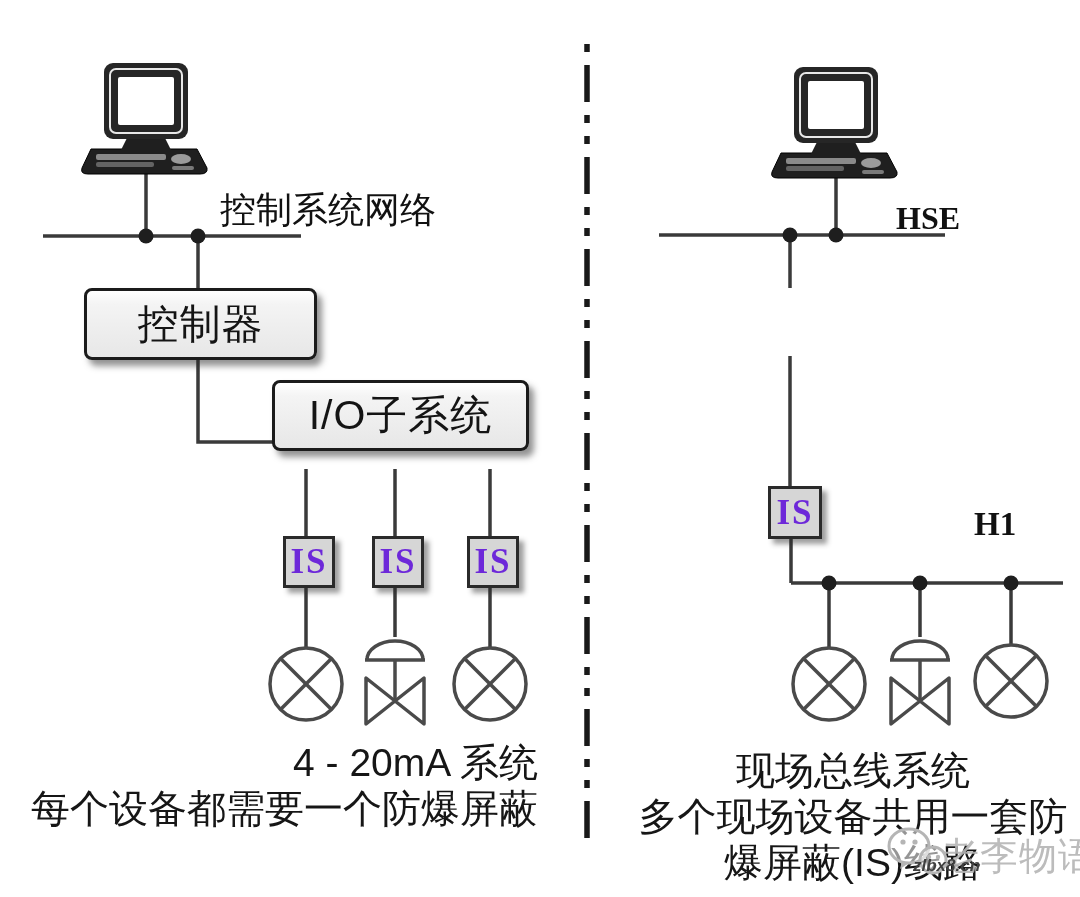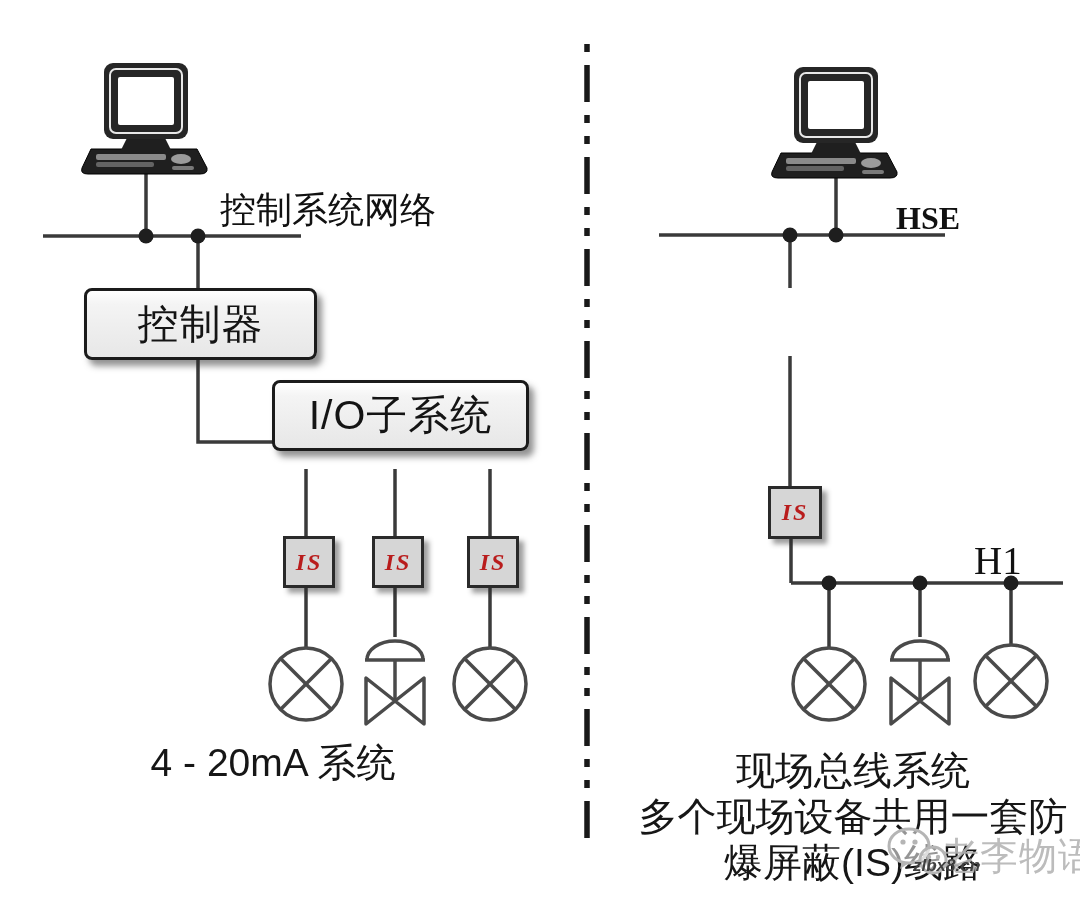--- a/index.html
+++ b/index.html
@@ -16,32 +16,32 @@
     font-size:41px;color:#141414;letter-spacing:1px;
   }
   .box-controller{left:84px;top:288px;width:227px;height:66px;}
   .box-io{left:272px;top:380px;width:251px;height:65px;}
   .box-linking{left:646px;top:287px;width:281px;height:70px;}
   .isbox{
     position:absolute;width:46px;height:46px;background:#d6d6d6;
     border:3px solid #2a2a2a;box-shadow:5px 5px 5px rgba(40,40,40,0.45);
     display:flex;align-items:center;justify-content:center;
     font-family:"Liberation Serif","DejaVu Serif",serif;font-weight:bold;
-    font-size:24px;color:#b91c1c;letter-spacing:2px;font-style:italic;
+    font-size:35px;color:#6d28d9;letter-spacing:2px;
   }
   .is1{left:283px;top:536px;}
   .is2{left:372px;top:536px;}
   .is3{left:467px;top:536px;}
   .is-right{left:768px;top:486px;width:48px;height:47px;}
   .label{position:absolute;color:#111;white-space:nowrap;margin-left:48px;}
   .net-label{left:172px;top:186px;font-size:36px;}
   .hse-label{left:848px;top:200px;font-family:"Liberation Serif","DejaVu Serif",serif;font-weight:bold;font-size:32px;}
-  .h1-label{left:926px;top:538px;font-family:"Liberation Serif","DejaVu Serif",serif;font-weight:normal;font-size:39px;}
+  .h1-label{left:926px;top:506px;font-family:"Liberation Serif","DejaVu Serif",serif;font-weight:bold;font-size:33px;}
   .caption{position:absolute;text-align:center;color:#161616;font-size:39px;line-height:46px;}
-  .caption-left{left:8px;top:740px;width:530px;}
+  .caption-left{left:8px;top:740px;width:530px;text-align:right;}
   .caption-right{left:616px;top:748px;width:474px;}
   .caption div{white-space:nowrap;}
   .wm-text{
     position:absolute;left:941px;top:831px;font-size:38px;color:#b5b5b5;
     opacity:.9;white-space:nowrap;letter-spacing:1px;
   }
   .wm-url{
     position:absolute;left:893px;top:856px;font-size:17px;font-weight:bold;
     font-style:italic;color:#404040;white-space:nowrap;margin-left:20px;
   }
@@ -128,20 +128,21 @@
   <div class="isbox is1">IS</div>
   <div class="isbox is2">IS</div>
   <div class="isbox is3">IS</div>
 
   <div class="label hse-label">HSE</div>
   <div class="isbox is-right">IS</div>
   <div class="label h1-label">H1</div>
 
   <div class="caption caption-left">
     <div>4 - 20mA 系统</div>
+    <div>每个设备都需要一个防爆屏蔽</div>
   </div>
   <div class="caption caption-right">
     <div>现场总线系统</div>
     <div>多个现场设备共用一套防</div>
     <div>爆屏蔽(IS)线路</div>
   </div>
 
   <svg class="layer" width="70" height="60" viewBox="0 0 70 60" style="left:882px;top:822px;">
     <ellipse cx="27" cy="24" rx="20" ry="17" fill="#ffffff" fill-opacity="0.55" stroke="#b5b5b5" stroke-width="3"></ellipse>
     <circle cx="21" cy="20" r="2.6" fill="#b5b5b5"></circle>

